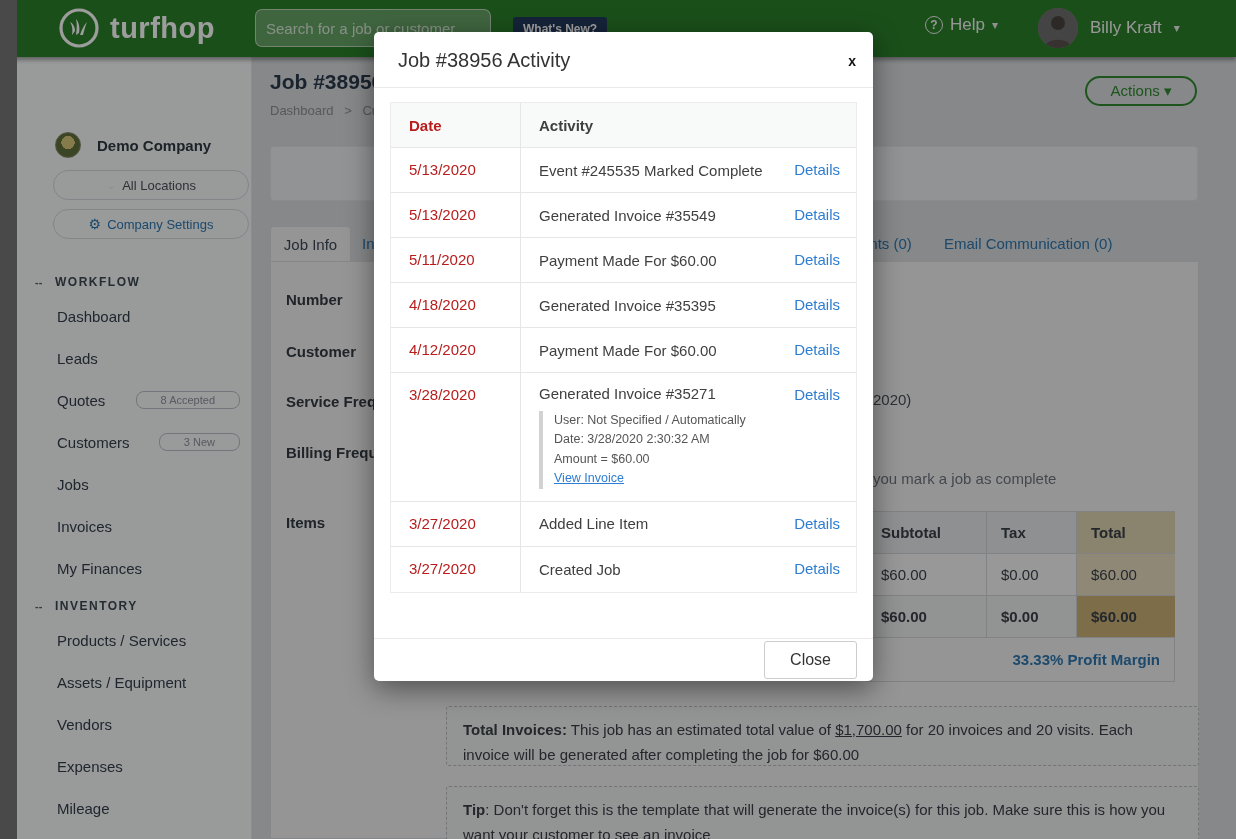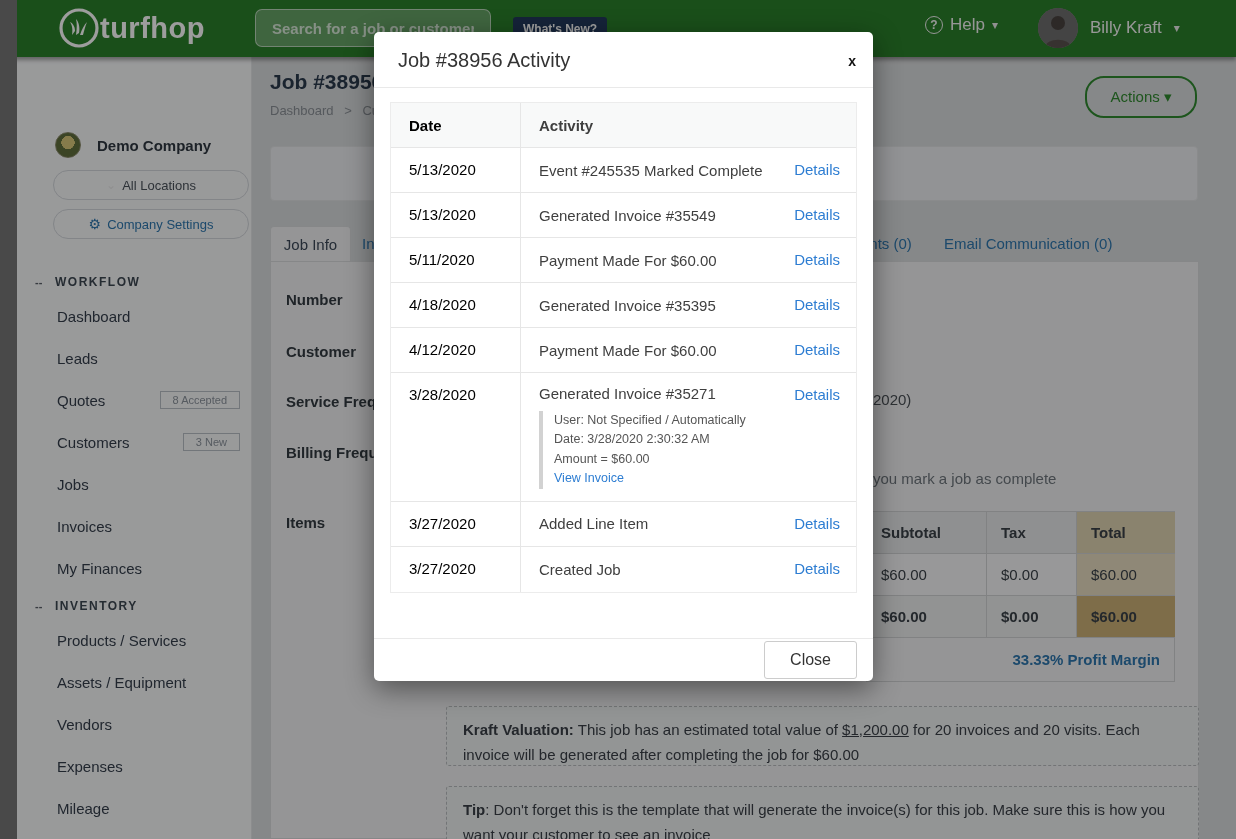--- a/index.html
+++ b/index.html
@@ -2,26 +2,26 @@
 <html><head>
 <meta charset="utf-8">
 <style>
   * { margin:0; padding:0; box-sizing:border-box; }
   html,body { width:1236px; height:839px; overflow:hidden;
     font-family:"Liberation Sans","DejaVu Sans",sans-serif; background:#d9dbdd; }
 
   
   #navbar { position:absolute; left:0; top:0; width:1236px; height:57px;
     background:#2b802b; box-shadow:0 3px 4px rgba(0,0,0,0.35); z-index:5; }
-  #brand { position:absolute; left:58px; top:7px; display:flex; align-items:center; color:#fff; }
+  #brand { position:absolute; left:58px; top:7px; display:flex; align-items:center; gap:10px; color:#fff; }
   #brand .logo-circle { width:42px; height:42px; }
   #brand .brand-text { font-size:29px; font-weight:bold; letter-spacing:0.5px; color:#fdfdfd; }
   #nav-search { position:absolute; left:255px; top:9px; width:236px; height:38px;
     background:rgba(255,255,255,0.28); border:1px solid rgba(255,255,255,0.55);
-    border-radius:7px; padding:0 16px; font-size:15px; color:#f2f2f2; outline:none;font-weight:bold; }
+    border-radius:7px; padding:0 10px; font-size:15px; color:#f2f2f2; outline:none; }
   #nav-search::placeholder { color:rgba(255,255,255,0.75); }
   #whats-new { position:absolute; left:513px; top:17px; height:24px; padding:0 10px;
     background:#22395c; color:#fff; border:none; border-radius:3px;
     font-size:12px; font-weight:bold; cursor:pointer; }
   #help-menu { position:absolute; left:925px; top:15px; display:flex; align-items:center; gap:7px;
     color:#f2f2f2; font-size:17px; cursor:pointer; }
   .q-circle { display:inline-flex; align-items:center; justify-content:center;
     width:18px; height:18px; border:1.5px solid #f2f2f2; border-radius:50%;
     font-size:12px; font-weight:bold; }
   .chev { font-size:12px; color:#e8e8e8; }
@@ -45,30 +45,30 @@
   #settings-pill { top:152px; color:#2e77ae; }
   .gear { font-size:14px; }
   #sidebar-sections { position:absolute; left:0; top:208px; width:235px; }
   .section-title { margin:10px 0 6px 38px; font-size:12px; font-weight:bold;
     letter-spacing:1.5px; color:#3d4852; position:relative; }
   .section-title .dash-icon { position:absolute; left:-20px; top:1px; color:#5a6068; font-size:11px; letter-spacing:0; }
   .section-items { list-style:none; }
   .side-item { height:42px; display:flex; align-items:center; padding-left:40px; padding-right:12px;
     font-size:15px; color:#343e4b; cursor:pointer; }
   .side-item .grow { flex:1; }
-  .badge { font-size:11px; border-radius:0; padding:2px 12px; white-space:nowrap; }
+  .badge { font-size:11px; border-radius:8px; padding:2px 24px; white-space:nowrap; }
   .badge.outline { border:1px solid #b9bfc6; color:#8b939c; background:transparent; }
 
   
   #main { position:absolute; left:252px; top:57px; width:984px; height:782px; background:#d9dbdd; }
   #page-title { position:absolute; left:18px; top:13px; font-size:21px; font-weight:bold; color:#2b3a4d; }
   #breadcrumb { position:absolute; left:18px; top:46px; font-size:13px; color:#8a9096; }
   #breadcrumb .crumb { cursor:pointer; }
   #breadcrumb .sep { margin:0 7px; }
-  #actions-btn { position:absolute; left:833px; top:19px; width:112px; height:42px;
+  #actions-btn { position:absolute; left:833px; top:19px; width:112px; height:30px;
     background:transparent; border:2px solid #2f8a2f; border-radius:19px;
     color:#2f8a2f; font-size:15px; cursor:pointer; }
   #alert-panel { position:absolute; left:18px; top:89px; width:928px; height:55px;
     background:#eceef0; border:1px solid #dfe1e3; border-radius:4px; }
 
   
   .tab { position:absolute; font-size:15px; color:#2e77ae; cursor:pointer; }
   #tab-active { left:18px; top:169px; width:81px; height:35px; background:#f0f1f2;
     border:1px solid #d8dadc; border-bottom:none; border-radius:4px 4px 0 0;
     display:flex; align-items:center; justify-content:center; color:#3c4858; }
@@ -114,30 +114,30 @@
   #modal-header { position:relative; padding:17px 24px 15px; border-bottom:1px solid #e9e9e9; }
   #modal-title { font-size:20px; color:#333; font-weight:normal; }
   #modal-close-x { position:absolute; right:17px; top:22px; font-size:14px; font-weight:bold;
     color:#111; cursor:pointer; line-height:1; }
   #modal-body { flex:1; padding:14px 16px 10px; overflow:hidden; }
   #activity-table { border:1px solid #ececec; }
   .act-row { display:grid; grid-template-columns:130px 1fr 76px; align-items:center;
     border-bottom:1px solid #e6e6e6; min-height:45px; }
   .act-row:last-child { border-bottom:none; }
   .act-head { background:#f8f9f9; font-weight:bold; color:#333; }
-  .act-date { padding:12px 0 12px 18px; font-size:15px; color:#000000;
+  .act-date { padding:12px 0 12px 18px; font-size:15px; color:#b91c1c;
     border-right:1px solid #e6e6e6; align-self:stretch; display:flex; align-items:flex-start; padding-top:13px; }
   .act-head .act-date { align-items:center; padding-top:12px; }
   .act-activity { padding:12px 6px 12px 18px; font-size:15px; color:#3f3f3f; }
   .act-link { padding-right:16px; text-align:right; font-size:15px; color:#2d7dd2; cursor:pointer; }
   .act-row > .act-link { align-self:flex-start; padding-top:13px; }
   .act-head .act-link { visibility:hidden; }
   .act-details { margin-top:9px; border-left:4px solid #d2d2d2; padding-left:11px;
     font-size:12.5px; color:#555; line-height:1.55; }
-  .act-details .view-link { color:#2d7dd2; cursor:pointer; }
+  .act-details .view-link { color:#2d7dd2; cursor:pointer;text-decoration:underline; }
   #modal-footer { border-top:1px solid #e9e9e9; padding:2px 16px; text-align:right; }
   #modal-close-btn { padding:9px 25px; background:#fff; border:1px solid #ccc; border-radius:3px;
     font-size:16px; color:#333; cursor:pointer; font-family:inherit; }
 </style>
 </head>
 <body>
 
 <div id="navbar">
   <div id="brand">
     <span class="logo-circle">
@@ -322,21 +322,21 @@
       <div class="it-cell">$60.00</div>
       <div class="it-cell">$0.00</div>
       <div class="it-cell tan">$60.00</div>
     </div>
     <div class="it-footer">
       <span id="profit-link">33.33% Profit Margin</span>
     </div>
   </div>
 
   <div class="note-box" id="valuation-box">
-    <span class="note-bold">Kraft Valuation:</span><span> This job has an estimated total value of </span><span class="note-link">$1,200.00</span><span> for 20 invoices and 20 visits. Each invoice will be generated after completing the job for $60.00</span>
+    <span class="note-bold">Total Invoices:</span><span> This job has an estimated total value of </span><span class="note-link">$1,700.00</span><span> for 20 invoices and 20 visits. Each invoice will be generated after completing the job for $60.00</span>
   </div>
   <div class="note-box" id="tip-box">
     <span class="note-bold">Tip</span><span>: Don't forget this is the template that will generate the invoice(s) for this job. Make sure this is how you want your customer to see an invoice</span>
   </div>
 </div>
 
 <div id="backdrop"></div>
 <div id="modal">
   <div id="modal-header">
     <div id="modal-title">Job #38956 Activity</div>

